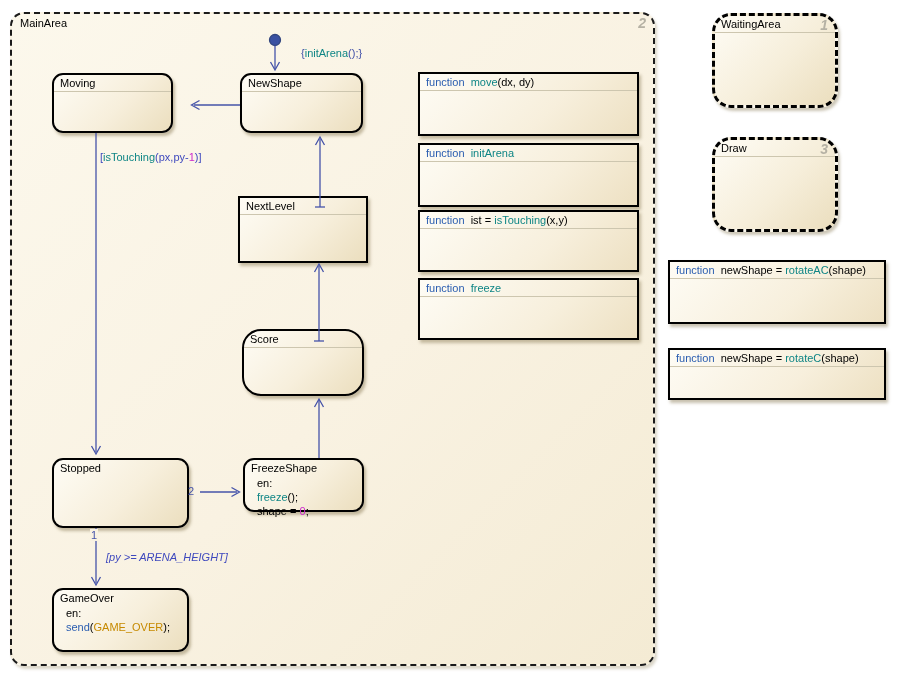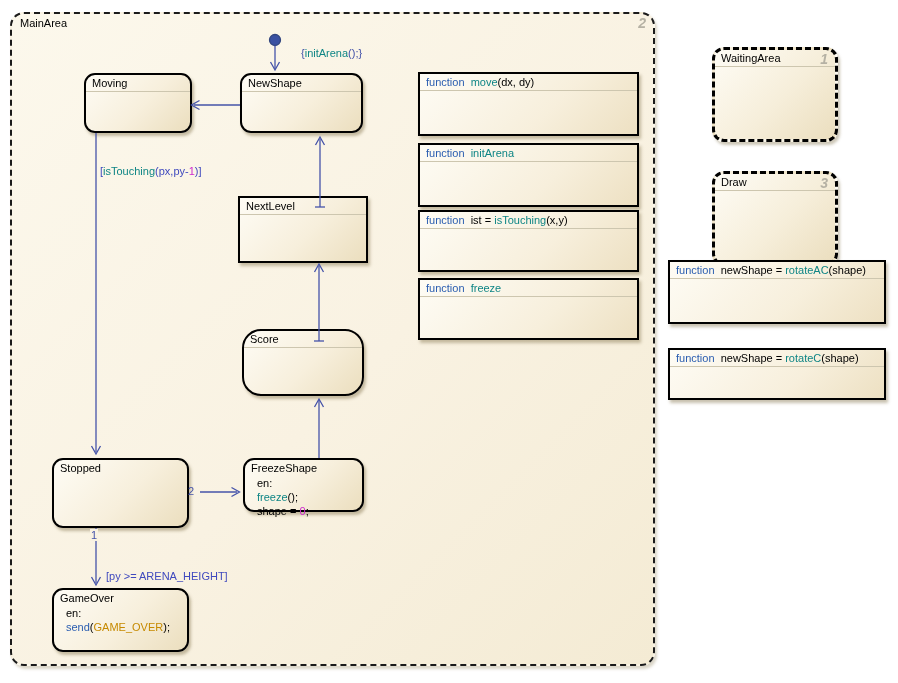--- a/index.html
+++ b/index.html
@@ -31,24 +31,23 @@
     box-shadow:2px 3px 3px rgba(130,115,75,.45);
   }
   .state.sharp{border-radius:0;}
   .state .title{padding:2px 6px;white-space:nowrap;}
   .state .title.sep{border-bottom:1px solid #CDC6AF;}
   .state .body{padding:0 12px;line-height:14px;}
 
   
   .dashedstate{
     border:3px dashed #000;
-    border-radius:12px;
+    border-radius:19px;
     background:linear-gradient(135deg,#FEFCF5 0%,#F6EEDA 55%,#EBDEBE 100%);
     box-shadow:2px 3px 3px rgba(130,115,75,.4);
-    margin-top:34px;
   }
   .dashedstate .title{padding:2px 6px;border-bottom:1px solid #CDC6AF;}
 
   
   .fnbox{
     border:2px solid #000;
     background:linear-gradient(135deg,#FEFCF5 0%,#F7EFDC 60%,#EDE0C2 100%);
     box-shadow:2px 3px 3px rgba(130,115,75,.45);
   }
   .fnbox .header{
@@ -83,21 +82,21 @@
   svg.wires *{pointer-events:auto;}
 </style>
 </head>
 <body>
 
 <div class="abs superstate" style="left:10px;top:12px;width:645px;height:654px;">
   <div class="title">MainArea</div>
   <div class="order-badge">2</div>
 </div>
 
-<div class="abs state" style="left:52px;top:73px;width:108px;height:60px;margin-left:32px;">
+<div class="abs state" style="left:52px;top:73px;width:121px;height:60px;">
   <div class="title sep">Moving</div>
 </div>
 
 <div class="abs state" style="left:240px;top:73px;width:123px;height:60px;">
   <div class="title sep">NewShape</div>
 </div>
 
 <div class="abs state sharp" style="left:238px;top:196px;width:130px;height:67px;">
   <div class="title sep">NextLevel</div>
 </div>
@@ -188,19 +187,19 @@
     <polyline points="314.5,272 319,264 323.5,272"></polyline>
 
     <line x1="315" y1="207" x2="325" y2="207"></line>
     <line x1="320" y1="207" x2="320" y2="139"></line>
     <polyline points="315.5,145 320,137 324.5,145"></polyline>
   </g>
 </svg>
 
 <div class="tlabel" style="left:282px;top:47px;margin-left:19px;"><span class="brace">{</span><span class="fname">initArena</span><span class="brace">();}</span></div>
 
-<div class="tlabel" style="left:100px;top:165px;text-align:center;"><span>[</span><span class="fname">isTouching</span><span>(px,py-</span><span class="num">1</span><span>)]</span></div>
+<div class="tlabel" style="left:100px;top:151px;text-align:center;"><span>[</span><span class="fname">isTouching</span><span>(px,py-</span><span class="num">1</span><span>)]</span></div>
 
 <div class="tlabel" style="left:188px;top:485px;color:#4553A9;">2</div>
 
 <div class="tlabel masked" style="left:90px;top:529px;color:#4553A9;">1</div>
 
-<div class="tlabel" style="left:106px;top:570px;">[py &gt;= ARENA_HEIGHT]</div>
+<div class="tlabel" style="left:106px;top:551px;font-style:italic;">[py &gt;= ARENA_HEIGHT]</div>
 
 </body></html>

